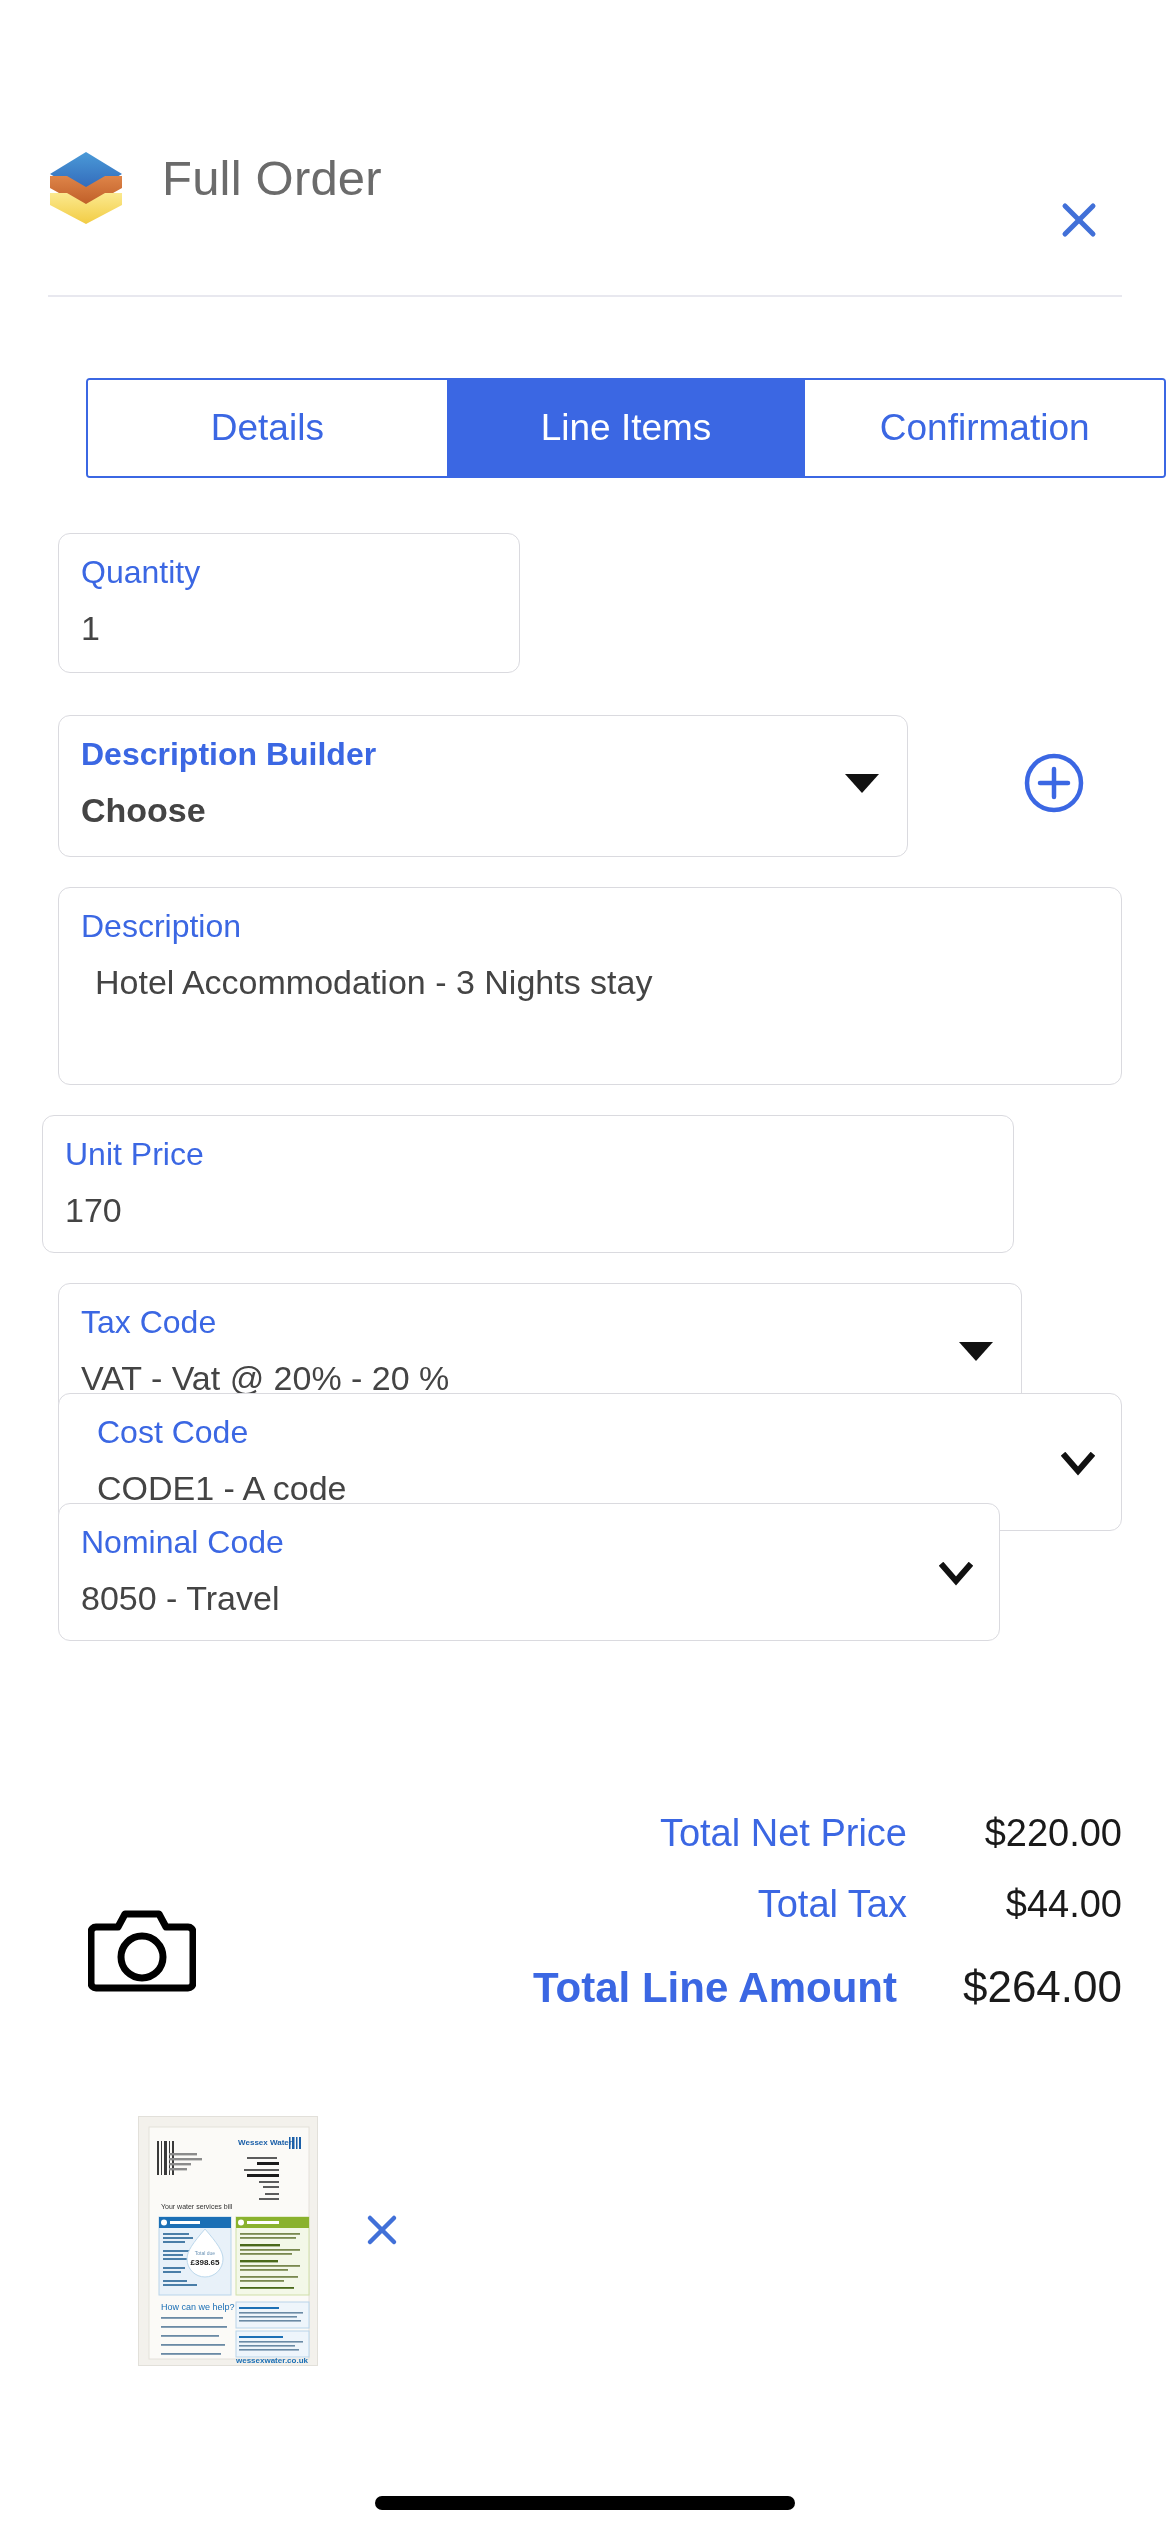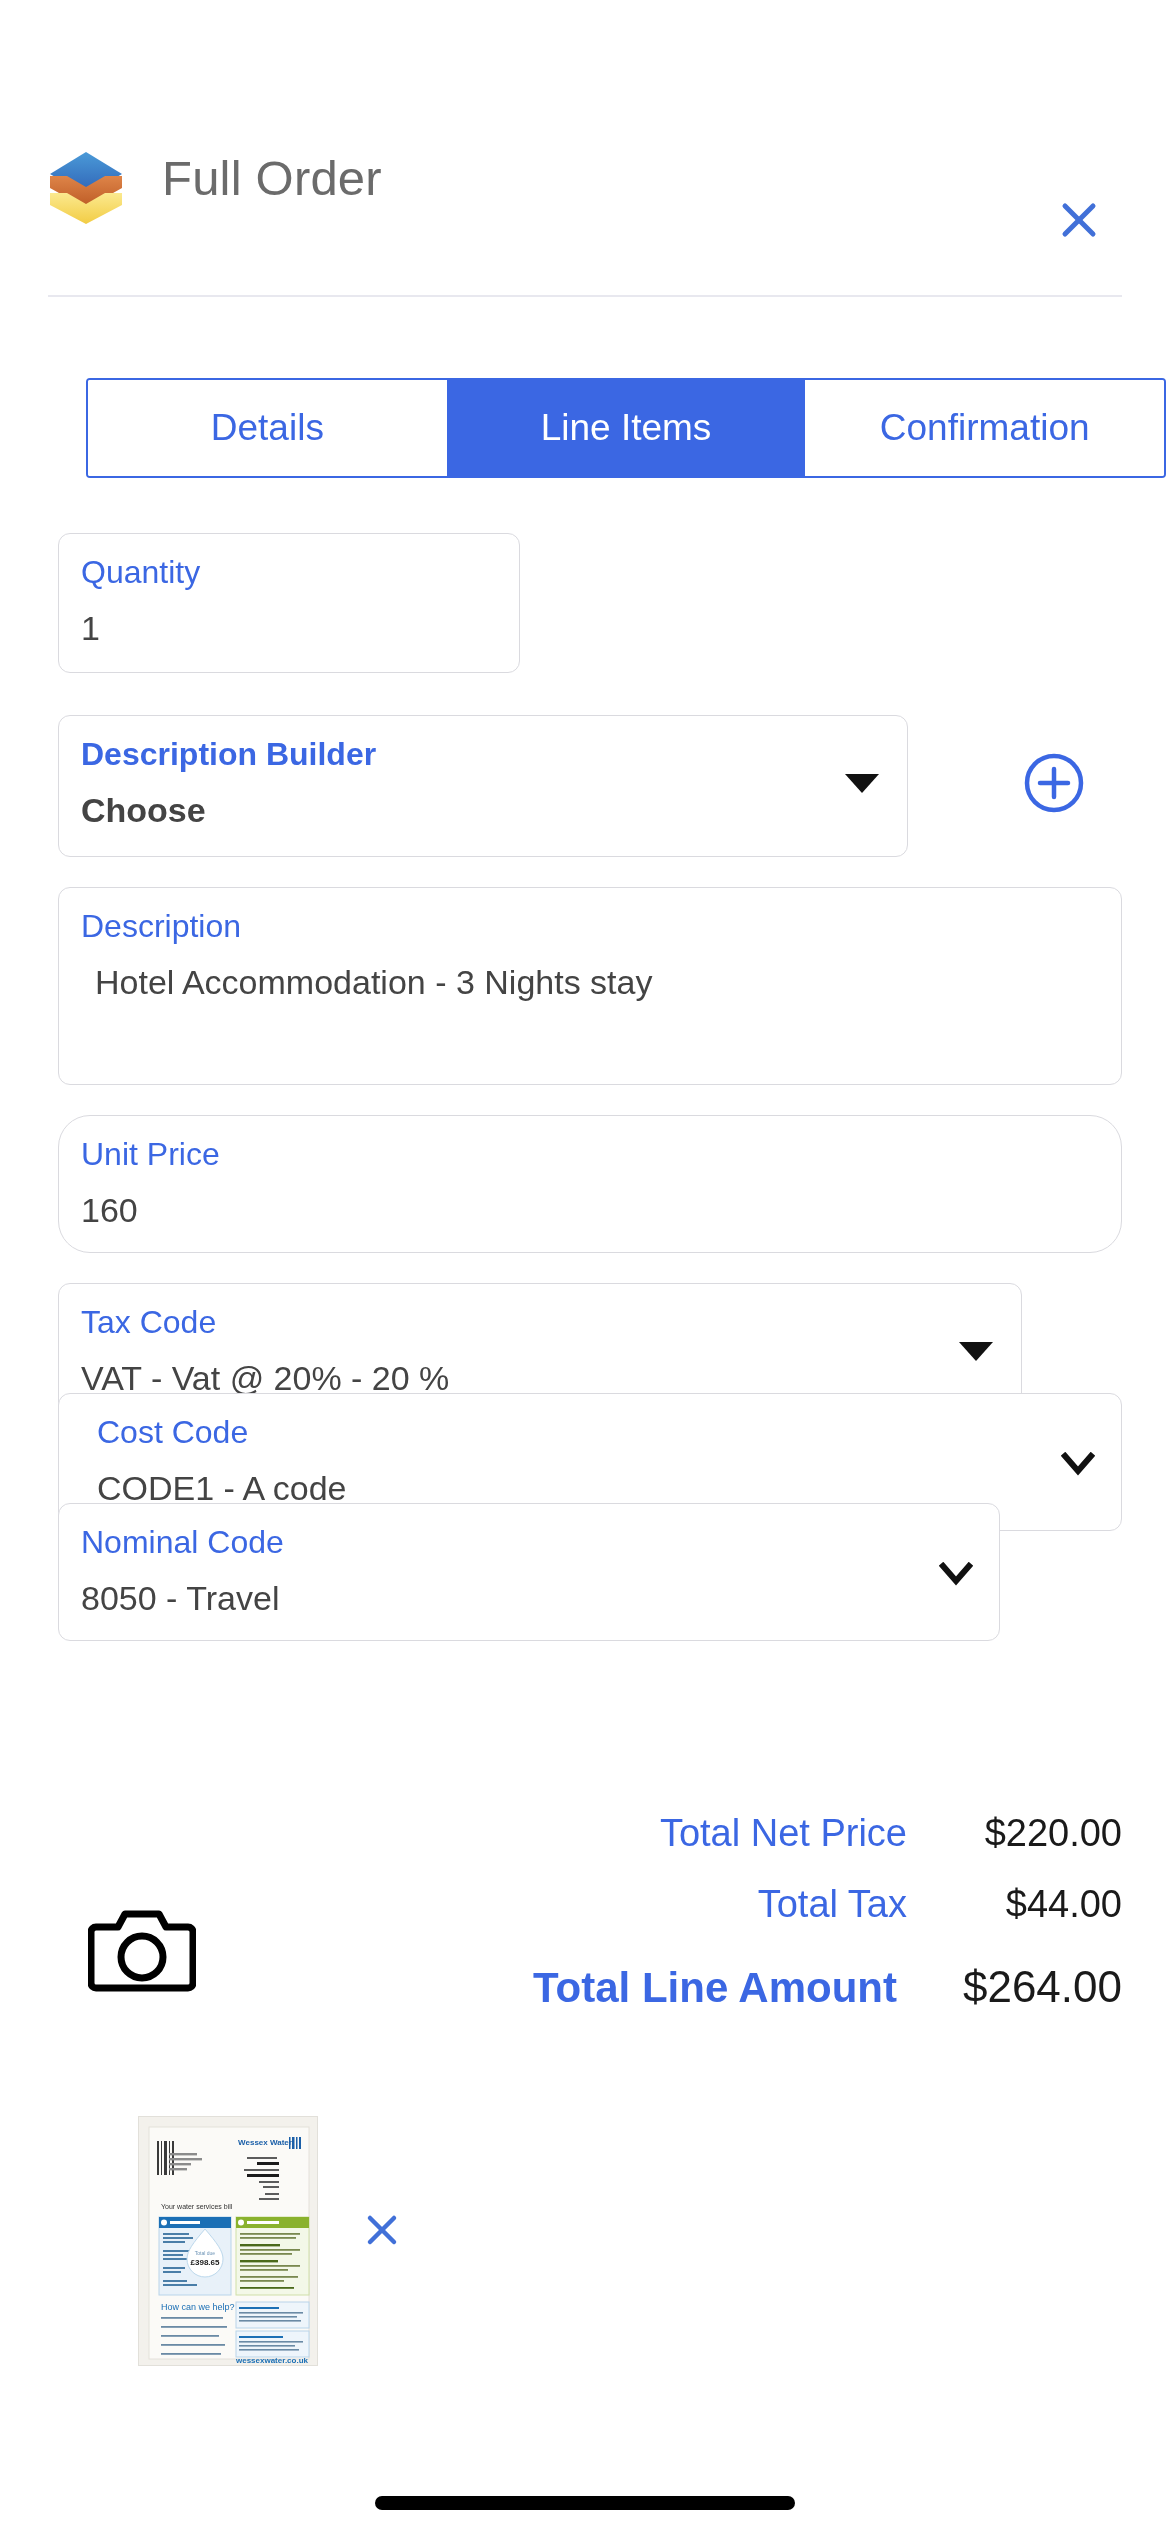--- a/index.html
+++ b/index.html
@@ -95,21 +95,21 @@
     color: #444444;
     line-height: 48px;
     margin-top: 12px;
     white-space: nowrap;
   }
   .field-value.indent { padding-left: 14px; }
 
   #field-quantity { top: 533px; left: 58px; width: 462px; height: 140px; }
   #field-desc-builder { top: 715px; left: 58px; width: 850px; height: 142px; font-weight: bold; }
   #field-description { top: 887px; left: 58px; width: 1064px; height: 198px; }
-  #field-unit-price { top: 1115px; left: 58px; width: 1064px; height: 138px; border-radius: 32px; }
+  #field-unit-price { top: 1115px; left: 42px; width: 972px; height: 138px; }
   #field-tax-code { top: 1283px; left: 58px; width: 964px; height: 138px; }
   #field-cost-code { top: 1393px; left: 58px; width: 1064px; height: 138px; padding-left: 38px; }
   #field-nominal-code { top: 1503px; left: 58px; width: 942px; height: 138px; }
 
   .dropdown-row {
     display: flex; align-items: flex-start; justify-content: space-between;
   }
   .caret-triangle {
     width: 0; height: 0;
     border-left: 17px solid transparent;
@@ -259,21 +259,21 @@
     </svg>
   </div>
 
   <div class="field" id="field-description">
     <div class="field-label">Description</div>
     <div class="field-value indent">Hotel Accommodation - 3 Nights stay</div>
   </div>
 
   <div class="field" id="field-unit-price">
     <div class="field-label">Unit Price</div>
-    <div class="field-value">160</div>
+    <div class="field-value">170</div>
   </div>
 
   <div class="field" id="field-tax-code">
     <div class="field-label">Tax Code</div>
     <div class="dropdown-row">
       <div class="field-value">VAT - Vat @ 20% - 20 %</div>
       <div class="caret-triangle"></div>
     </div>
   </div>
 

